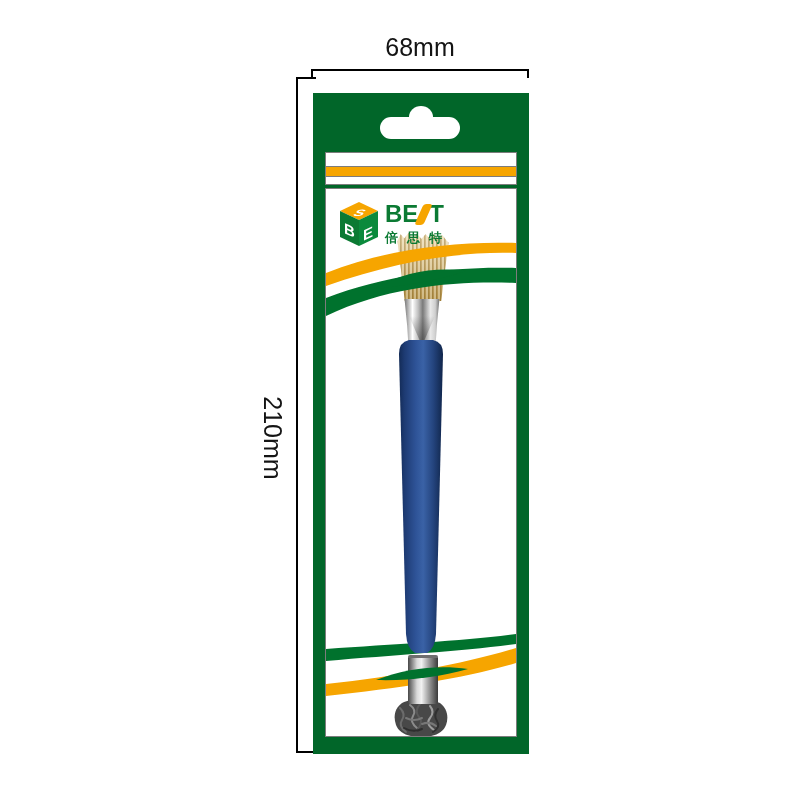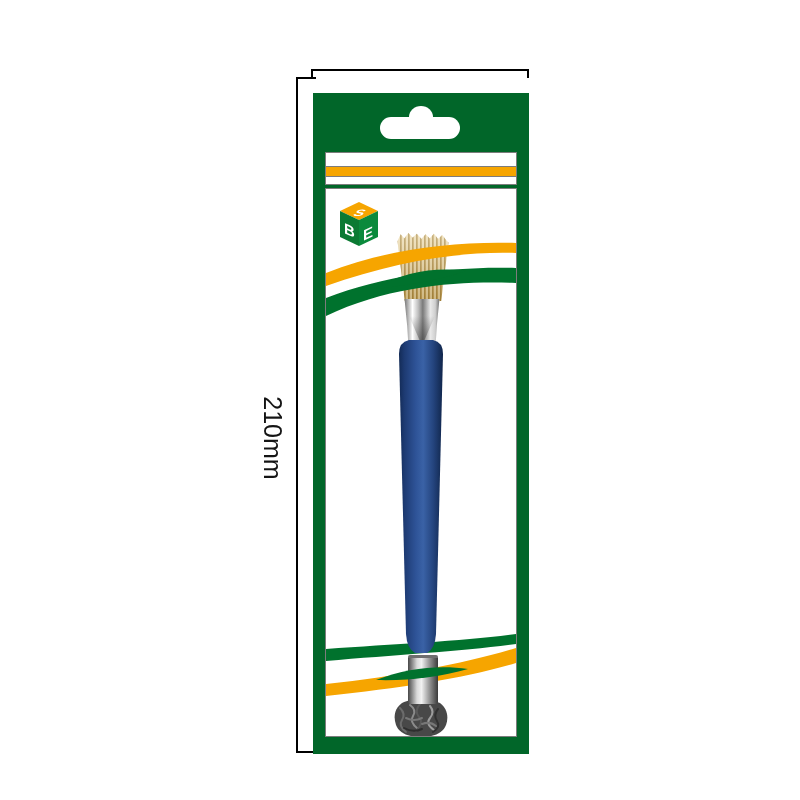--- a/index.html
+++ b/index.html
@@ -69,20 +69,21 @@
   .wire-ferrule{position:absolute;left:82px;top:466px;width:30px;height:49px;border-radius:2px;
     background:linear-gradient(90deg,#474747,#d9d9d9 30%,#f1f1f1 45%,#9a9a9a 70%,#3a3a3a);
     border-top:3px solid #6f6f6f}
   .wire-head{position:absolute;left:66px;top:511px;width:58px;height:37px}
 </style>
 </head>
 <body>
 
 <div id="stage">
 
+  <div class="dim-width-label">68mm</div>
   <div class="dim-width-bracket"></div>
 
   <div class="dim-height-label">210mm</div>
   <div class="dim-height-bracket"></div>
 
   <div class="card">
     <div class="slot-notch"></div>
     <div class="slot-body"></div>
 
     <div class="header-strip">
@@ -98,20 +99,28 @@
 
       <div class="logo">
         <svg width="42" height="46" viewBox="0 0 42 46">
           <path d="M21,1 L40,10 L21,19 L2,10 Z" fill="var(--accent-orange)"></path>
           <path d="M2,10 L21,19 L21,45 L2,36 Z" fill="var(--logo-green)"></path>
           <path d="M21,19 L40,10 L40,36 L21,45 Z" fill="#0a8a3c"></path>
           <text transform="translate(14,15) skewX(-40) scale(1,0.62)" font-size="15" font-weight="bold" fill="#ffffff">S</text>
           <text transform="translate(6,32) skewY(25)" font-size="15" font-weight="bold" fill="#ffffff">B</text>
           <text transform="translate(25,40) skewY(-25)" font-size="15" font-weight="bold" fill="#ffffff">E</text>
         </svg>
+        <div class="logo-text-col">
+          <div class="wordmark">
+            <span>BE</span>
+            <span class="wordmark-slash"></span>
+            <span>T</span>
+          </div>
+          <div class="brand-cn">倍思特</div>
+        </div>
       </div>
 
       <div class="brush">
         <div class="bristles"></div>
         <svg class="wire-head" viewBox="0 0 58 37">
           <path d="M10,3 C3,8 1,16 4,25 C7,33 16,37 29,37 C42,37 51,33 54,25 C57,17 55,8 48,3 C36,-2 20,-2 10,3 Z" fill="#484848"></path>
           <g fill="none" stroke-width="2" stroke-linecap="round">
             <path stroke="#6b6b6b" d="M8,8 q6,6 2,12 t4,12"></path>
             <path stroke="#8b8b8b" d="M18,5 q7,5 3,11 t5,13"></path>
             <path stroke="#5a5a5a" d="M28,4 q-6,7 -1,13 t-3,14"></path>

